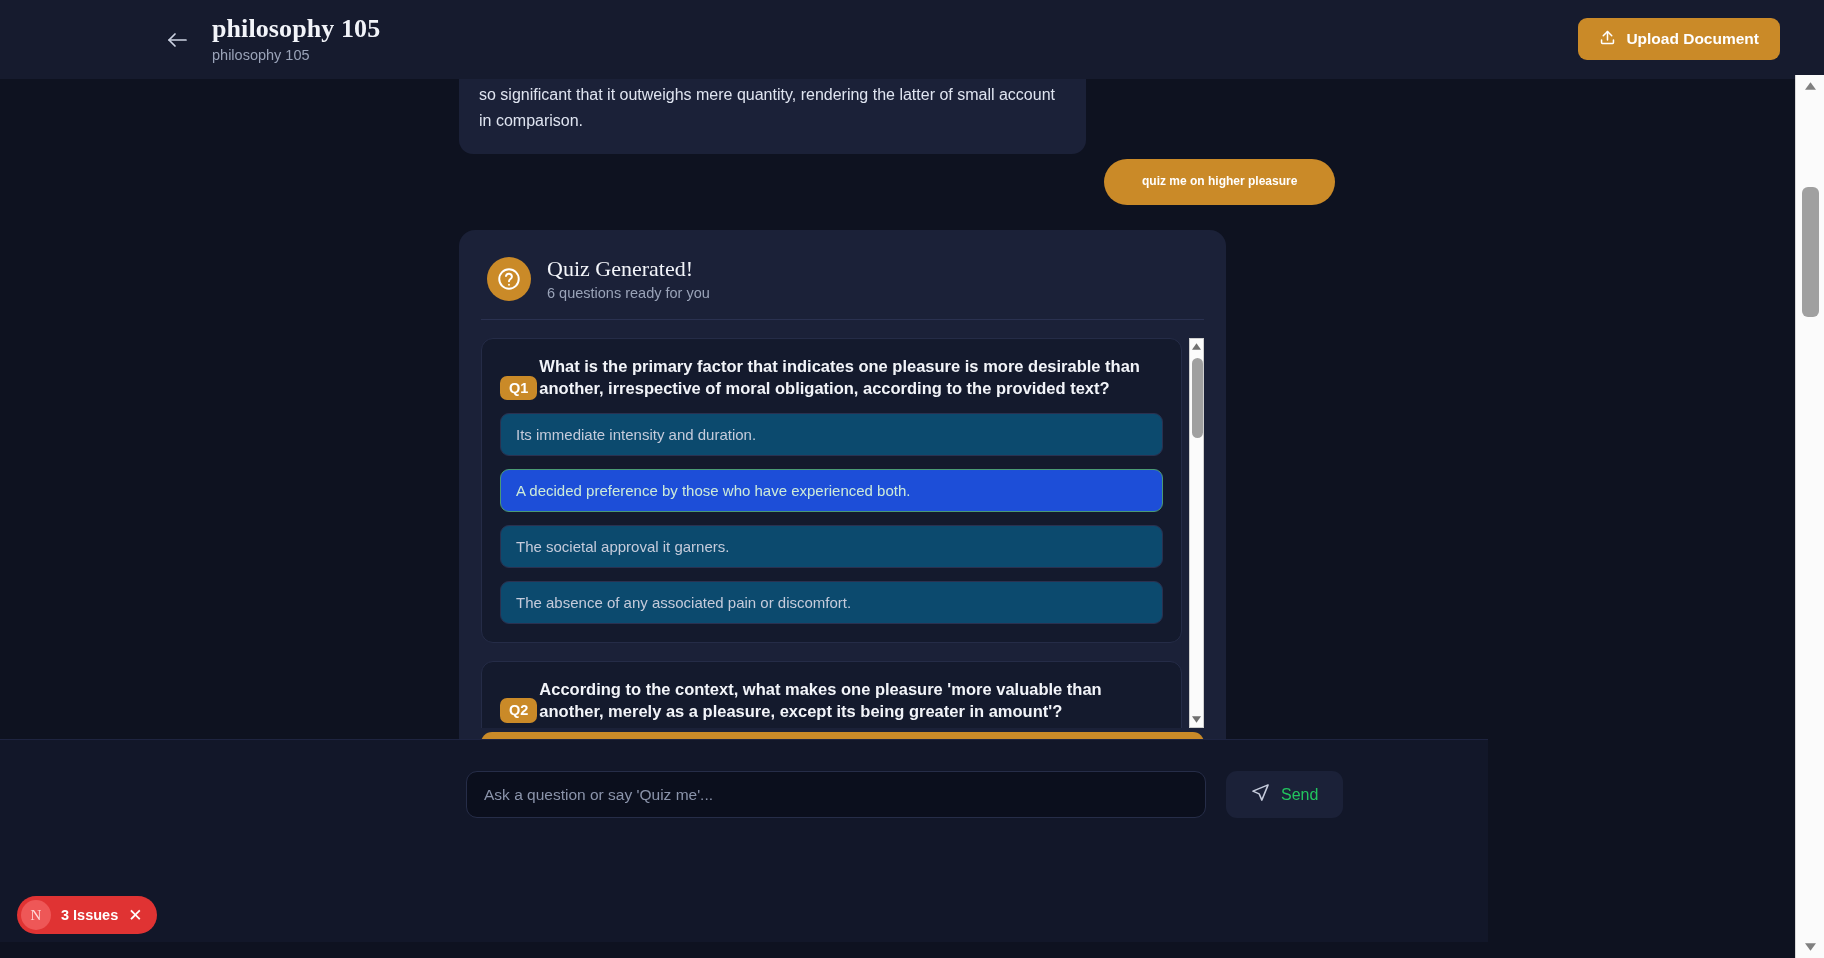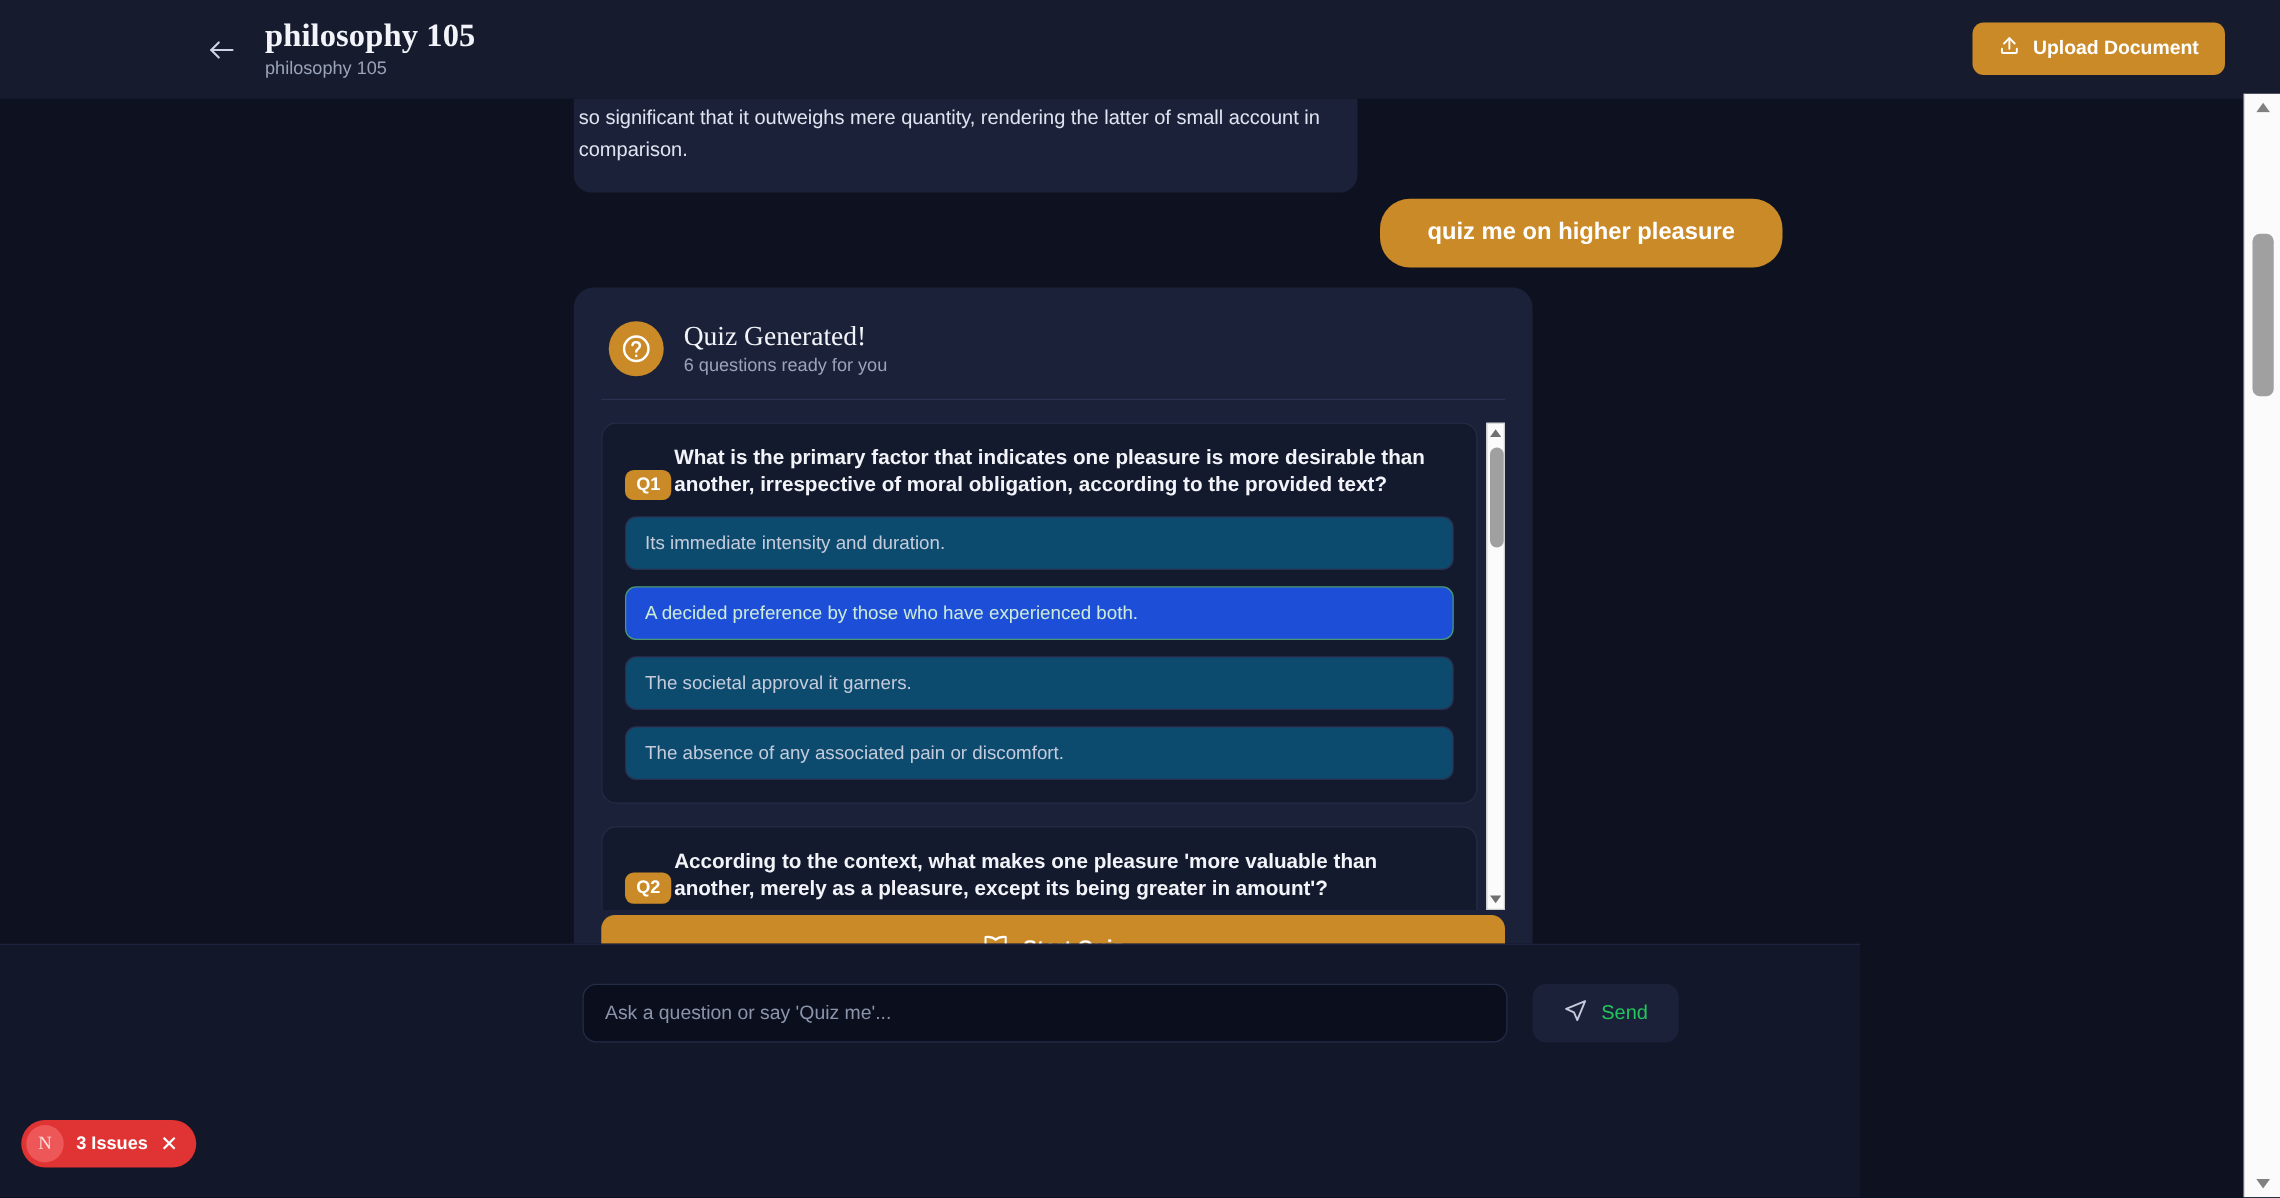--- a/index.html
+++ b/index.html
@@ -89,31 +89,31 @@
     padding: 0 0 0 0;
   }
 
   .msg-assistant {
     position: absolute;
     left: 459px;
     top: -13px;
     width: 627px;
     background: #1b2138;
     border-radius: 14px;
-    padding: 16px 24px 20px 4px;
+    padding: 16px 24px 20px 20px;
     color: #dfe4f0;
     font-size: 16px;
     line-height: 1.62;
   }
 
   .msg-user {
     position: absolute;
     background: #ca8a28;
     color: #ffffff;
-    font-size: 19px;
+    font-size: 12px;
     font-weight: bold;
     border-radius: 24px;
     padding: 15px 38px;
     line-height: 1.3;
   }
   .msg-user-1 { left: 1104px; top: 80px; }
 
   
   .quiz-card {
     position: absolute;
@@ -256,21 +256,21 @@
     display: flex;
     flex-direction: column;
     align-items: center;
   }
   .sb-page .sb-arrow { width: 29px; height: 22px; }
   .sb-page .sb-thumb { left: 6px; width: 17px; top: 90px; height: 130px; }
 
   
   .composer {
     position: absolute;
-    left: 0; bottom: 0;
+    left: 0; bottom: 16px;
     width: 1488px;
     height: 203px;
     background: #121729;
     border-top: 1px solid #1e2440;
     z-index: 15;
   }
   .composer-inner {
     position: absolute;
     left: 466px;
     top: 31px;

